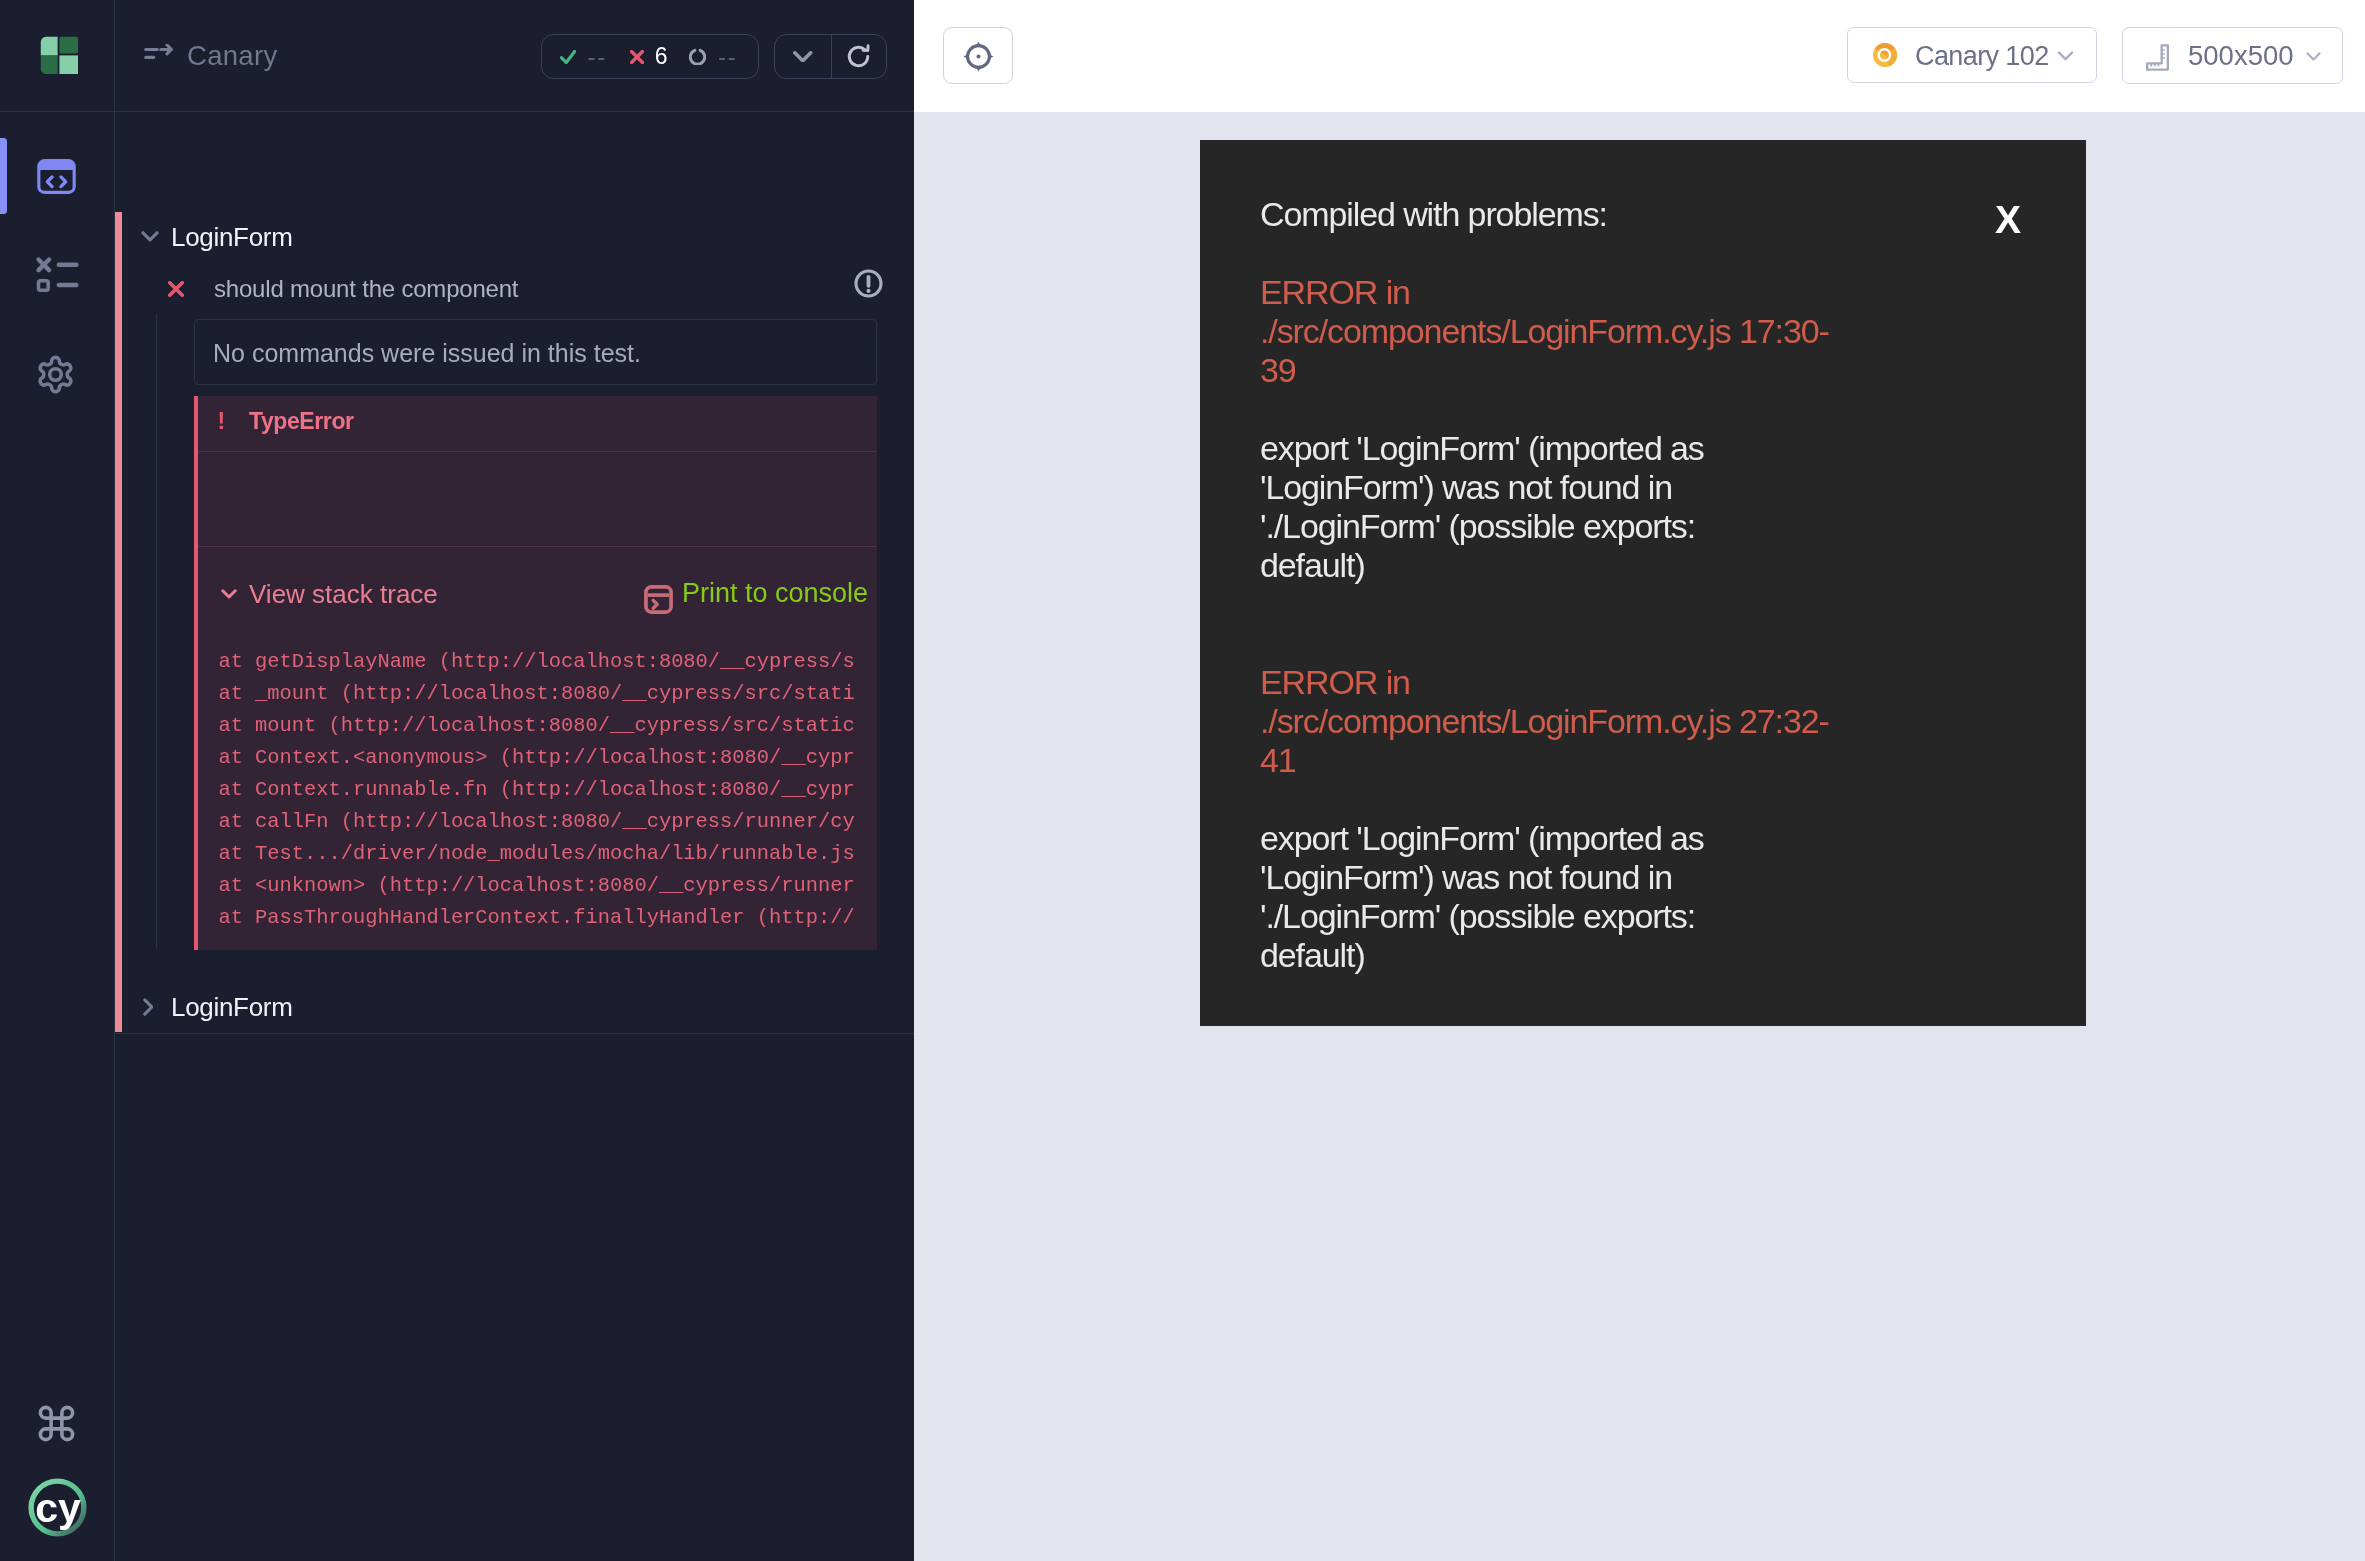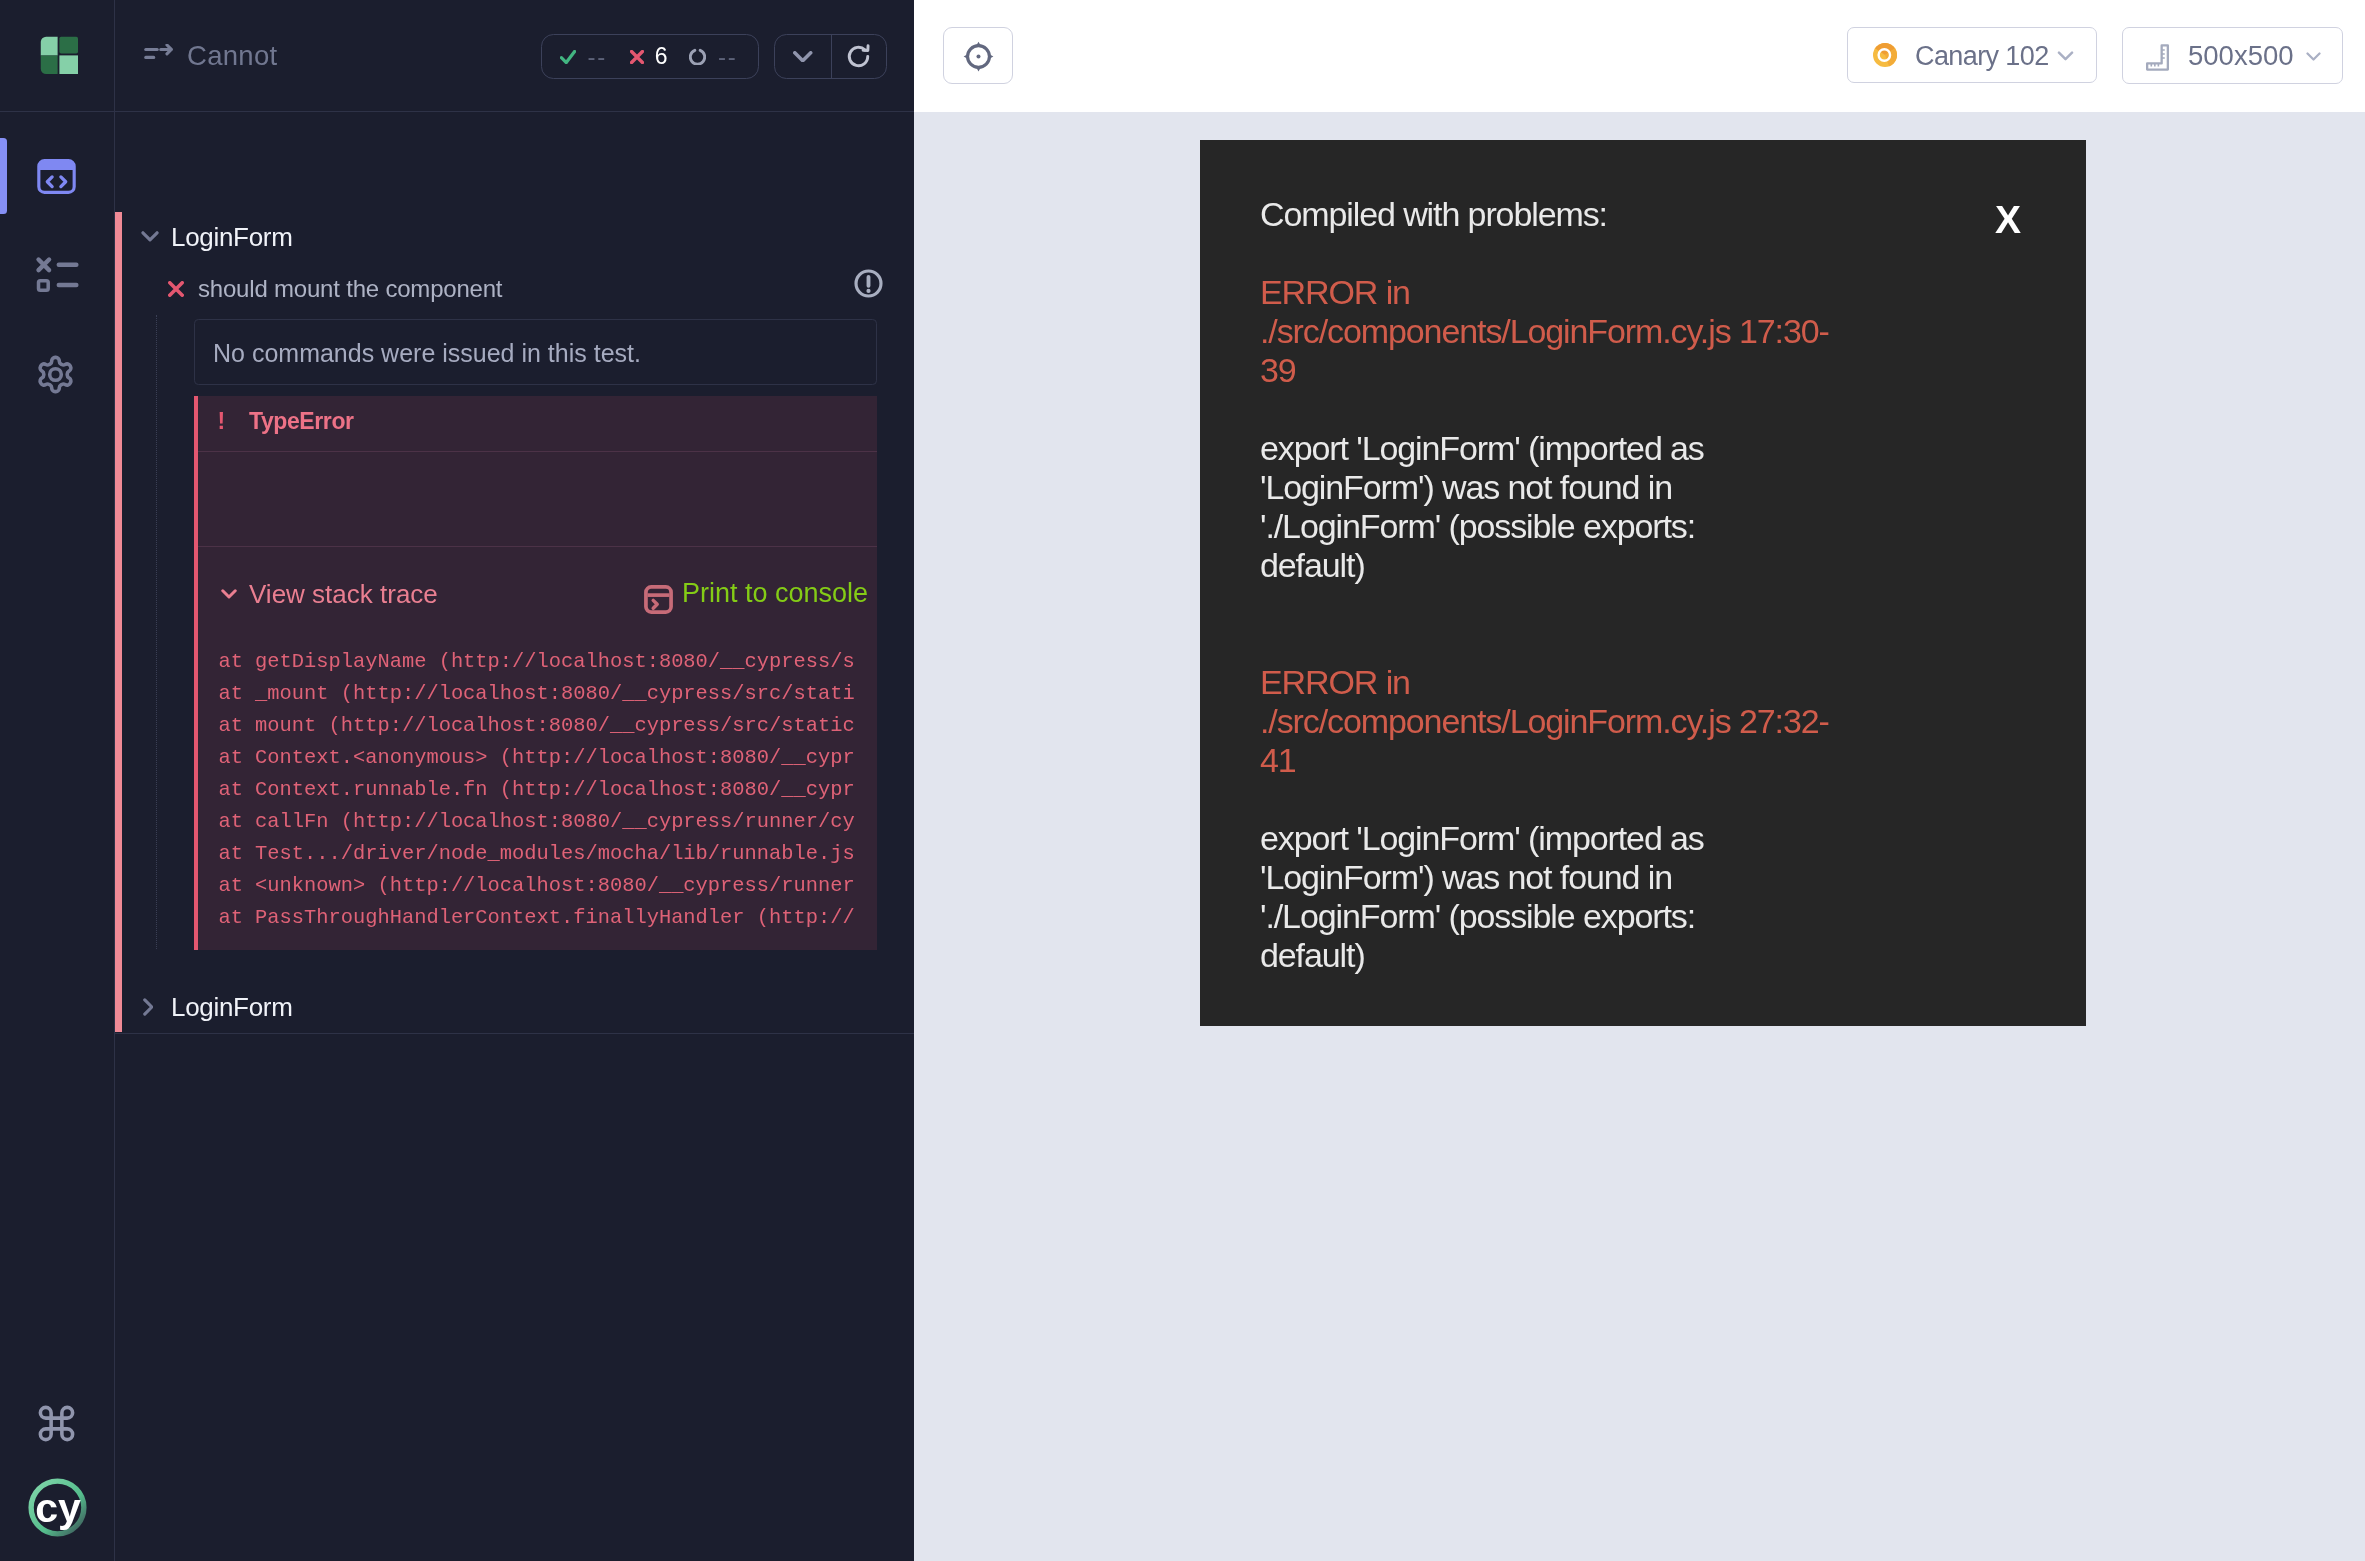--- a/index.html
+++ b/index.html
@@ -20,21 +20,21 @@
   #stat2 .half { width:50%; height:100%; display:flex; align-items:center; justify-content:center; }
   #stat2 .half+.half { border-left:0.9px solid #3c415a; }
   #filerow { position:absolute; left:0; top:112px; width:799px; height:98px; border-bottom:0.9px solid #2e3247; }
   .ftitle { position:absolute; left:72px; top:33px; font-size:27px; font-weight:700; color:#f3f4fa; letter-spacing:-0.4px; }
   .ftitle .ext { font-weight:400; color:#5a5f7a; }
   .mspill { position:absolute; left:649px; top:31px; width:130px; height:37px; border:0.9px solid #434861; border-radius:18.6px; color:#9095ad; font-size:25px; display:flex; align-items:center; justify-content:center; }
   
   #results { position:absolute; left:0; top:211px; width:799px; }
   .redbar { position:absolute; left:0; top:0.9px; width:7px; height:820px; background:#f08a96; }
   .suitetxt { font-size:26px; line-height:32px; color:#f0f2f8; letter-spacing:-0.3px; }
-  .testtxt { font-size:24px; line-height:30px; color:#aeb3c5; letter-spacing:-0.2px; }
+  .testtxt { font-size:24px; line-height:30px; color:#aeb3c5; letter-spacing:-0.2px;margin-left:16px; }
   .dotline { position:absolute; left:41px; top:104px; width:0px; height:634px; border-left:1.8px dotted #3a3f55; }
   .nocmd { position:absolute; left:79px; top:108px; width:683px; height:66px; border:0.9px solid #2e3247; border-radius:4.4px; }
   .nocmd span { position:absolute; left:18px; top:18.6px; font-size:25px; color:#a6abc0; }
   .errblk { position:absolute; left:79px; top:185px; width:683px; height:554px; background:#332435; border-left:4.4px solid #e45770; overflow:hidden; }
   .errhead { position:absolute; left:0; top:0; width:679px; height:56px; border-bottom:0.9px solid #4c3247; }
   .errhead .bang { position:absolute; left:19.5px; top:12.4px; color:#e45770; font-size:23px; font-weight:700; }
   .errhead .etitle { position:absolute; left:51px; top:11.5px; color:#ed7287; font-size:23px; font-weight:700; letter-spacing:-0.4px; }
   .errmsg { position:absolute; left:16px; top:75px; font-family:"Liberation Mono", monospace; font-size:21px; line-height:30px; color:#e2607c; white-space:pre; }
   .errdiv2 { position:absolute; left:0; top:150px; width:679px; border-top:0.9px solid #4c3247; }
   .stackrow { position:absolute; left:0; top:150px; width:679px; height:75px; }
@@ -104,21 +104,21 @@
   </svg>
 </div>
 
 <div class="abs" id="panel">
   <div id="phead">
     <svg width="30" height="25" style="position:absolute;left:29px;top:44px" viewBox="0 0 34 28" fill="none" stroke="#777d96" stroke-width="3.5" stroke-linecap="round" stroke-linejoin="round">
       <line x1="2" y1="6" x2="15" y2="6"></line>
       <line x1="2" y1="15" x2="11" y2="15"></line>
       <path d="M19 6 h12 m-5 -5 l5 5 l-5 5"></path>
     </svg>
-    <div class="specs-txt">Cannot</div>
+    <div class="specs-txt">Canary</div>
     <div class="statbox" id="stat1">
       <svg width="16" height="14" style="margin-left:18px" viewBox="0 0 23 20">
           <path d="M2 11 l7 7 L21 2" fill="none" stroke="#42b581" stroke-width="4.6" stroke-linecap="round" stroke-linejoin="round"></path>
         </svg>
       <span style="margin-left:11.5px;letter-spacing:1.8px">--</span>
       <svg width="14" height="14" style="margin-left:23px" viewBox="0 0 18 18">
           <path d="M2 2 L16 16 M16 2 L2 16" stroke="#e45770" stroke-width="4.4" stroke-linecap="round"></path>
         </svg>
       <span style="margin-left:10.6px;color:#ffffff;font-size:23px">6</span>
       <svg width="17" height="17" style="margin-left:22px" viewBox="0 0 22 22">

